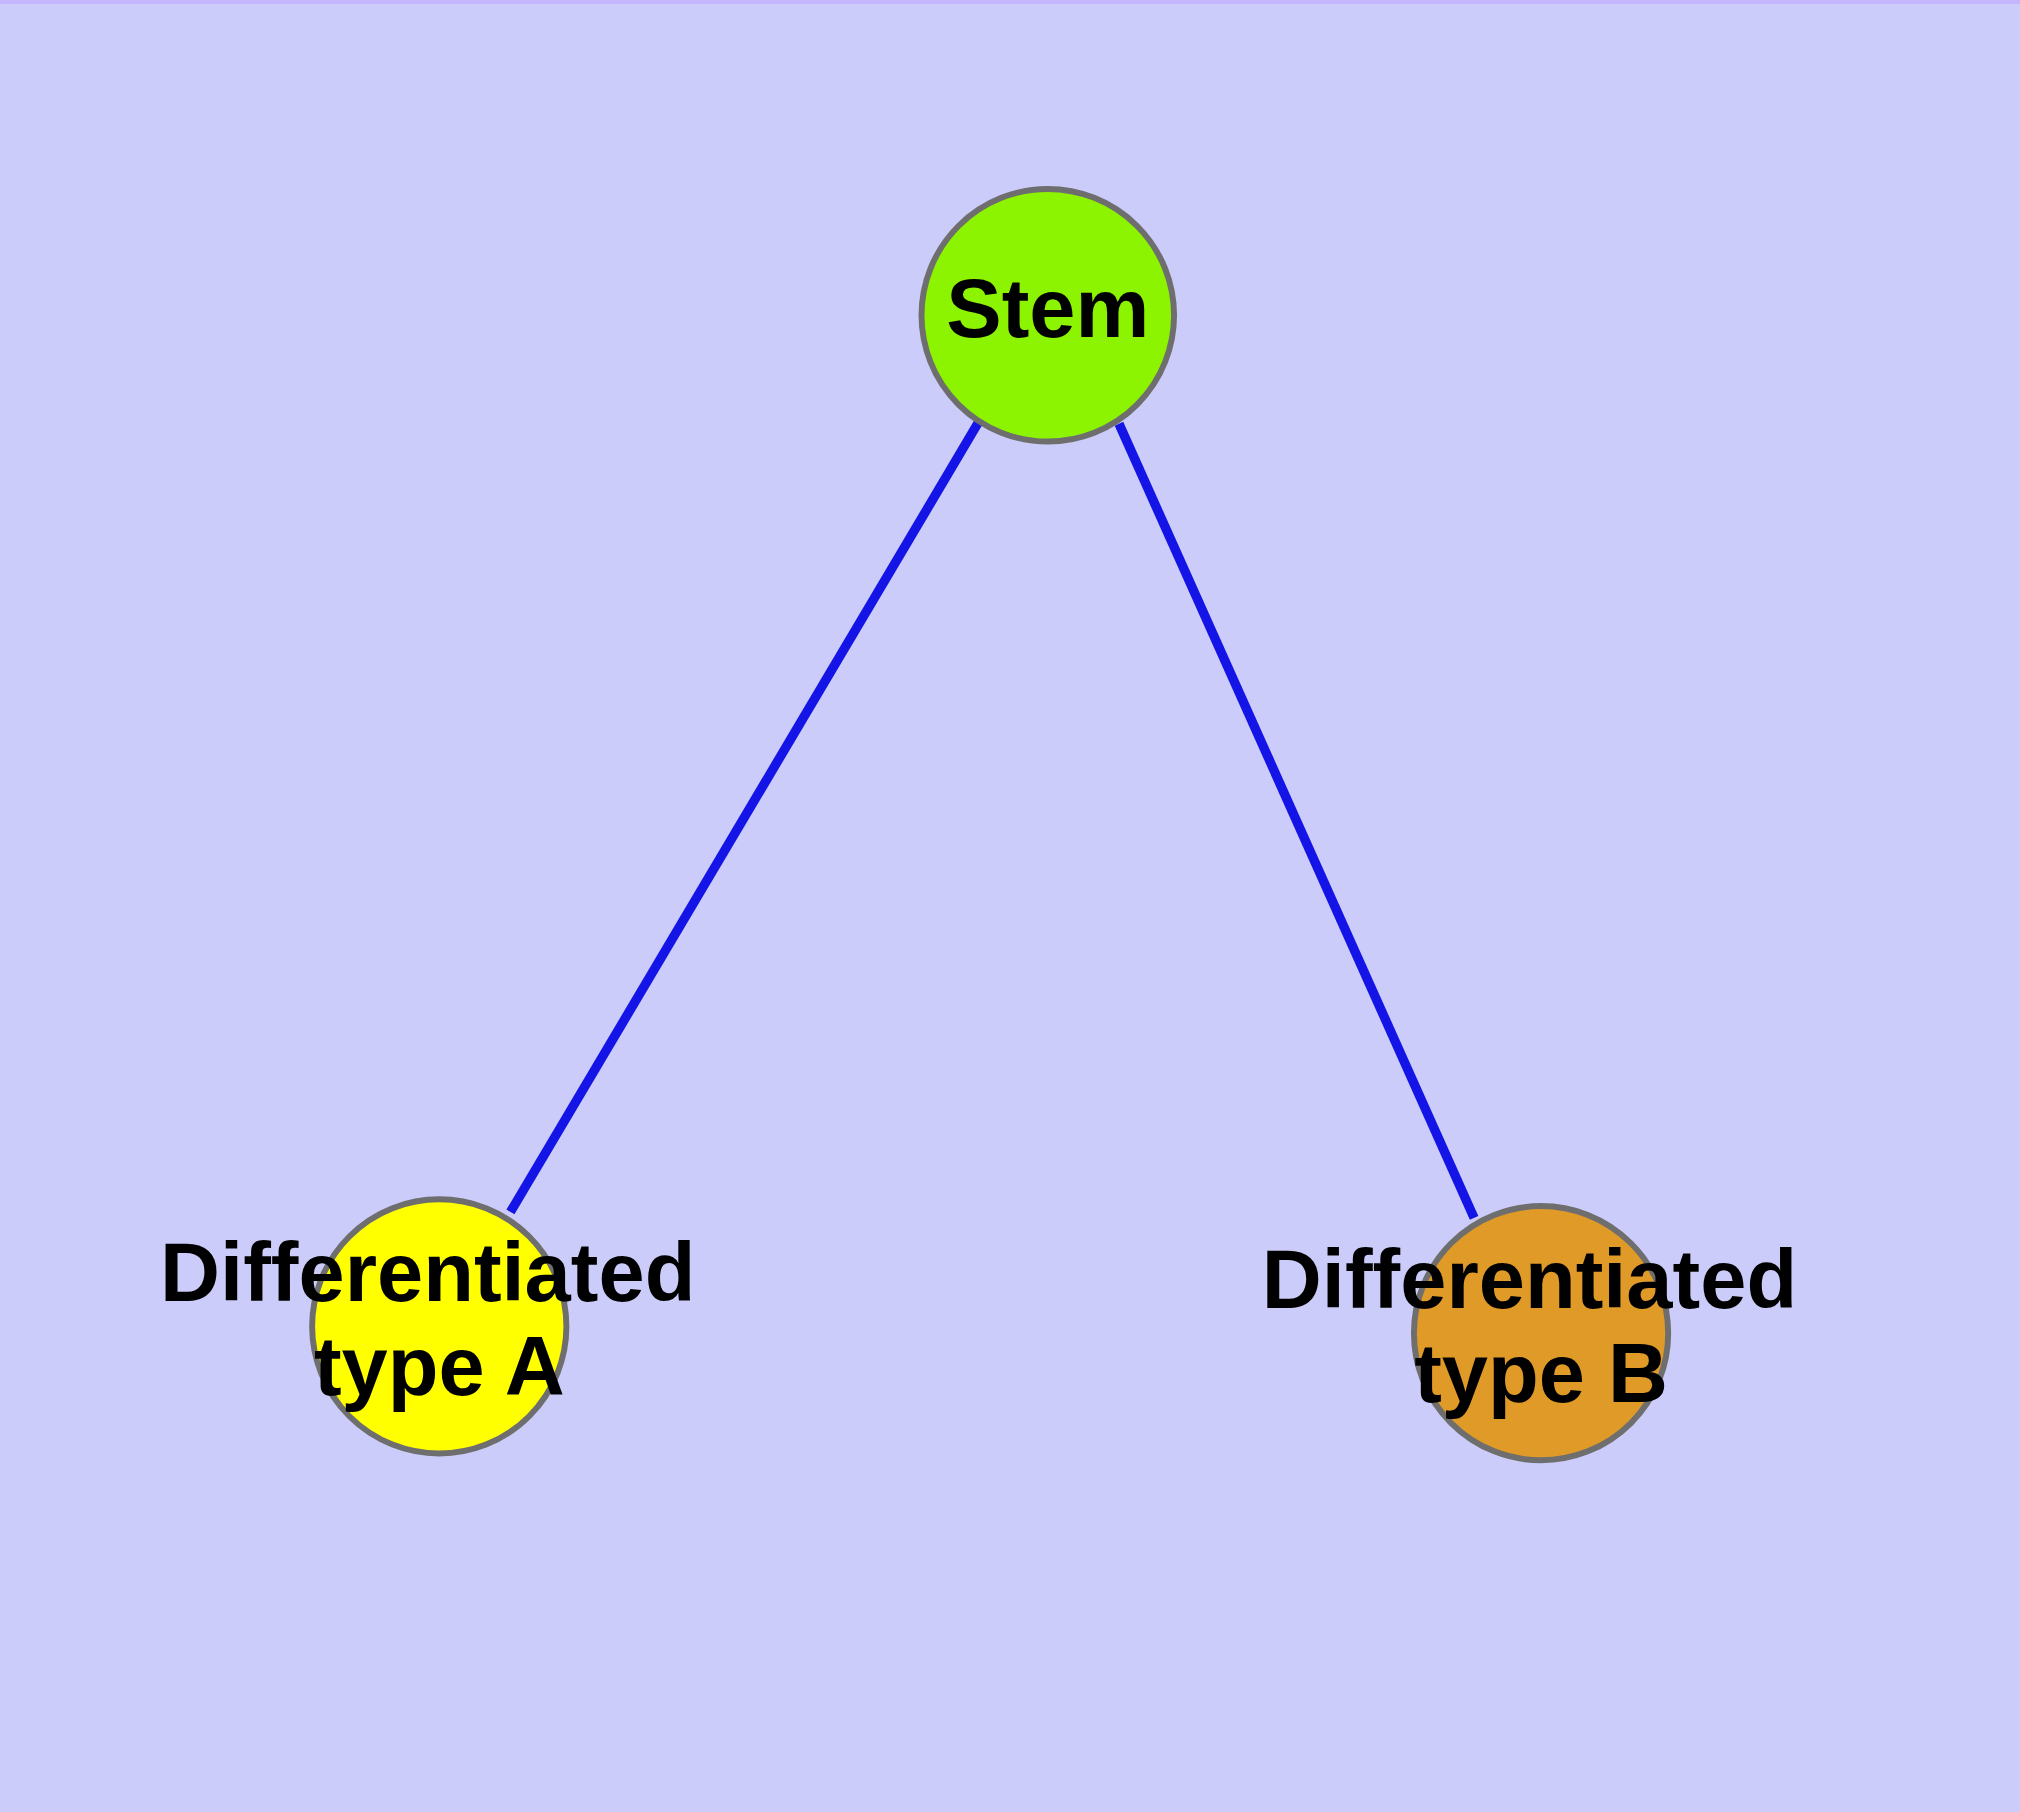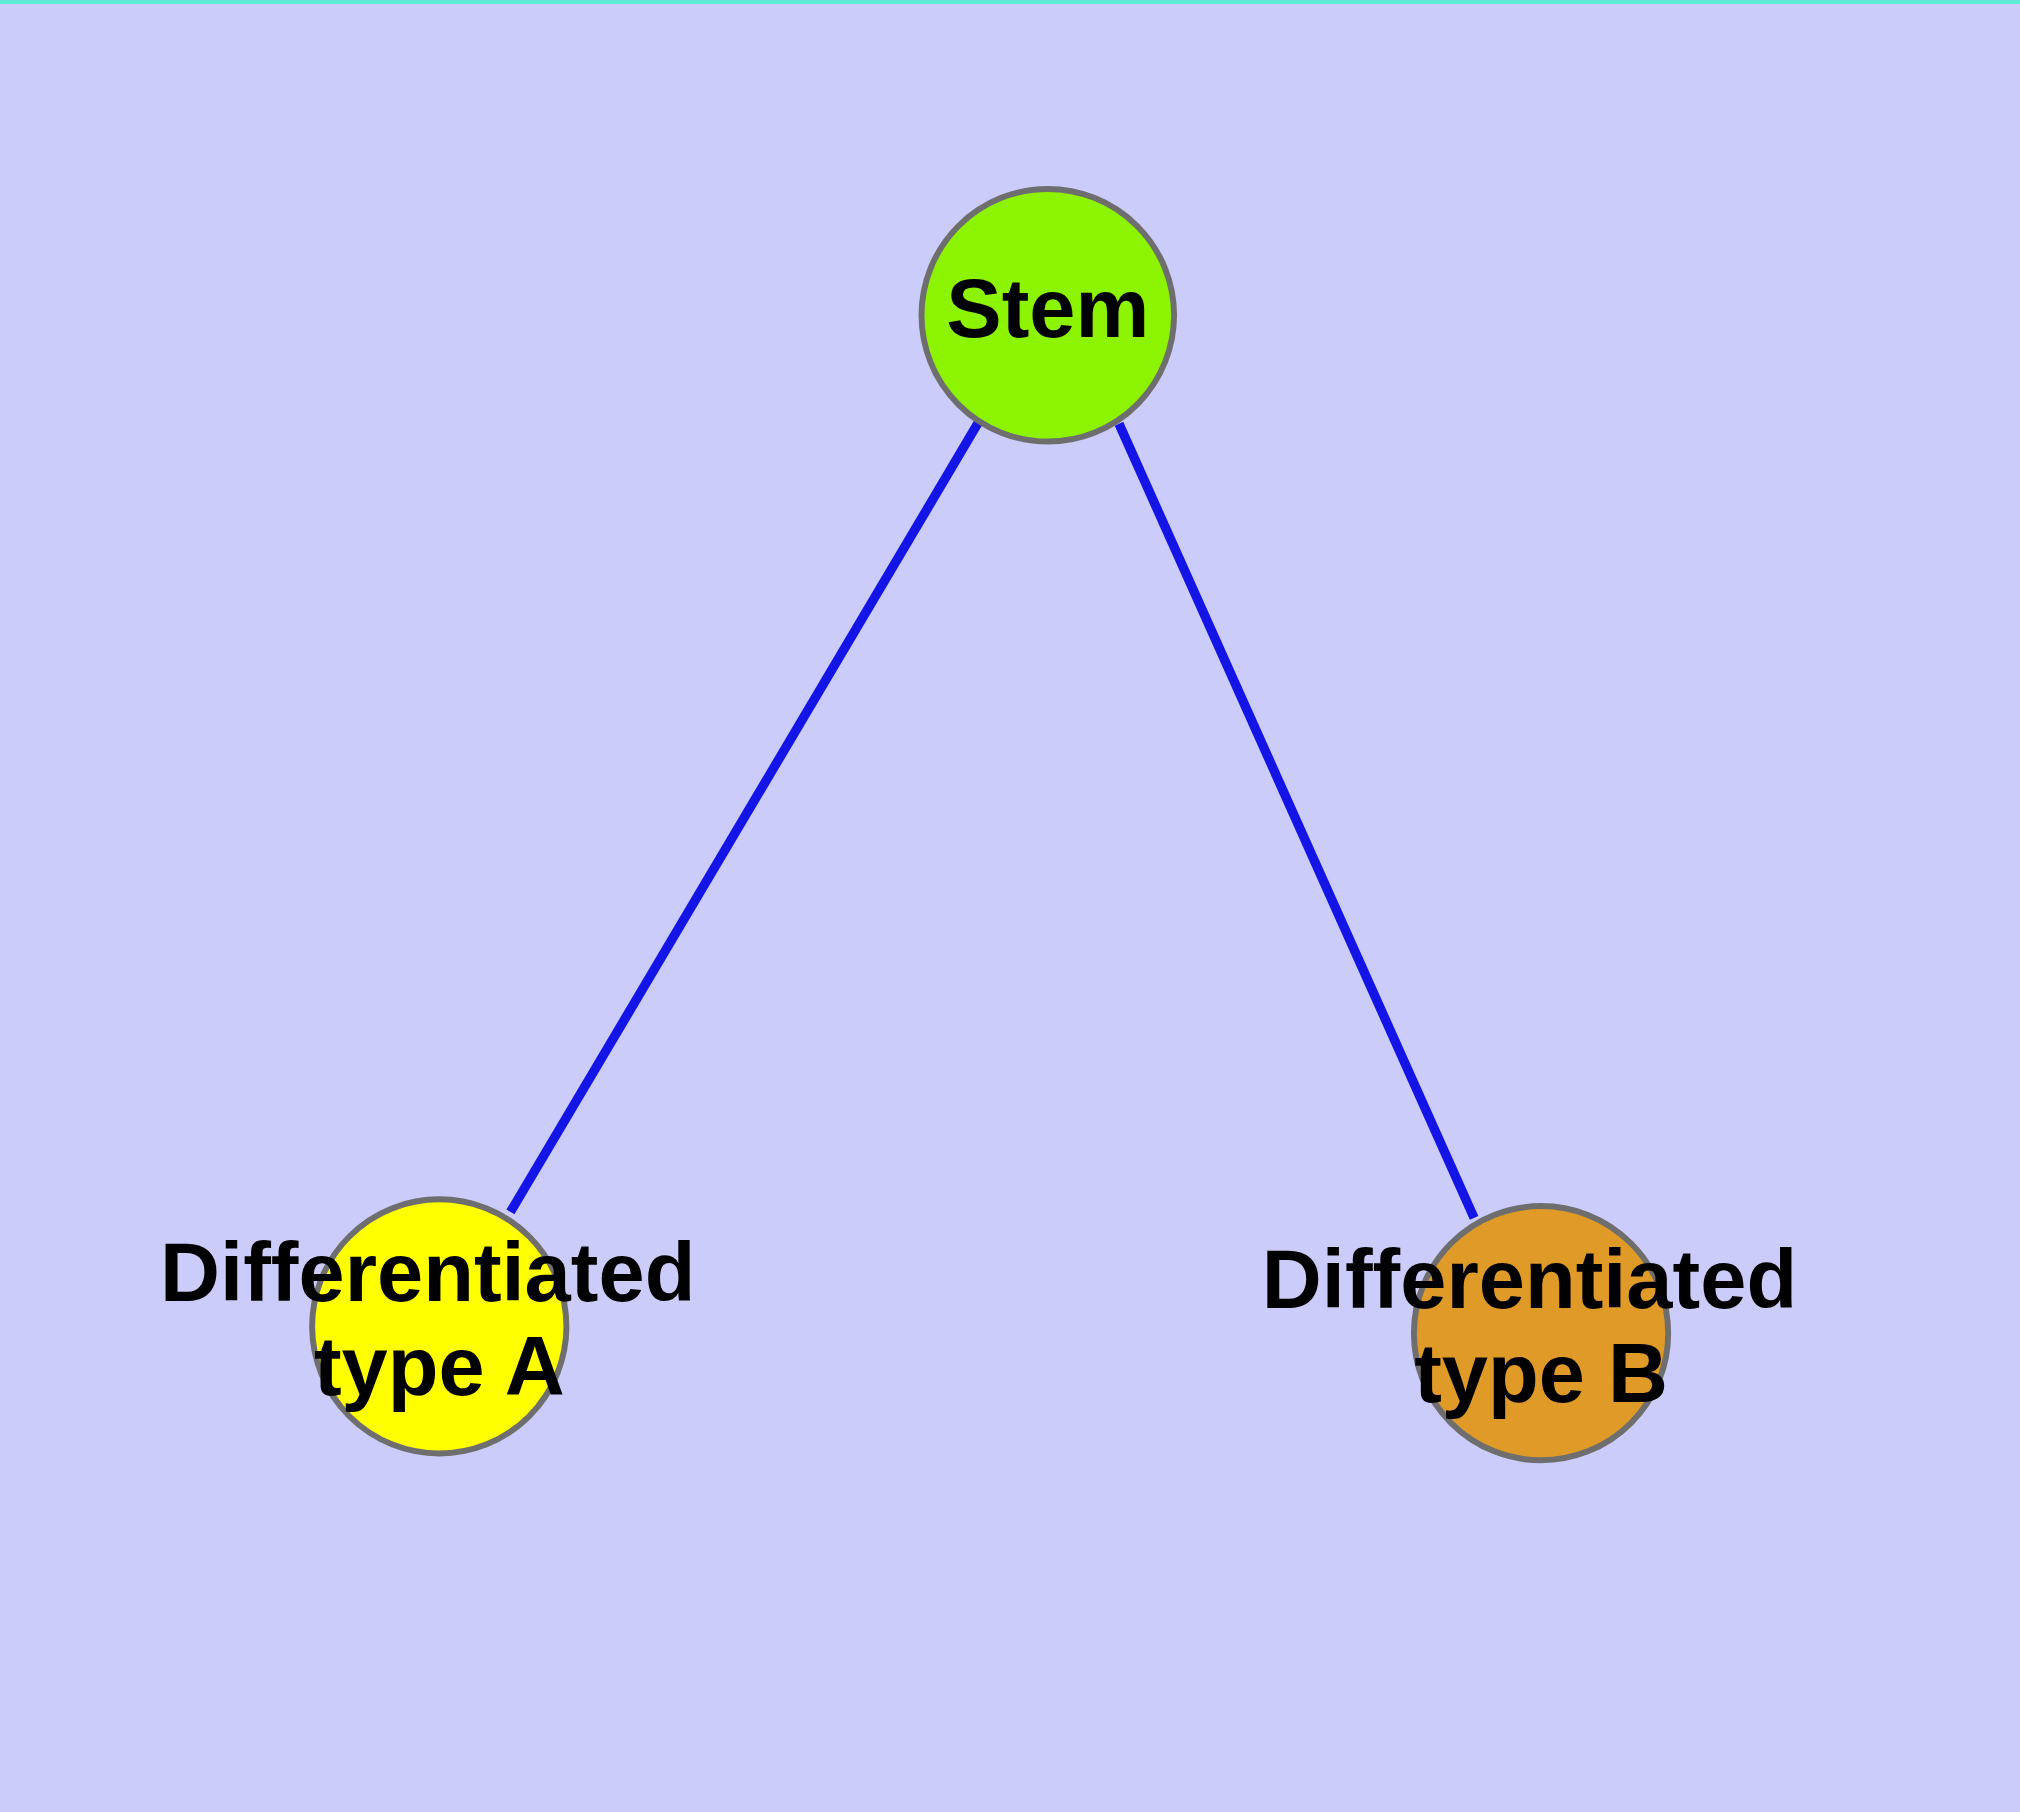--- a/index.html
+++ b/index.html
@@ -9,21 +9,21 @@
     background: #ffffff;
   }
   body {
     font-family: "Liberation Sans", sans-serif;
   }
   #canvas {
     position: relative;
     width: 2021px;
     height: 1812px;
     overflow: hidden;
-    background: #5eead4;
+    background: #c4b5fd;
   }
   #plot-background {
     position: absolute;
     left: 0;
     top: 4.2px;
     width: 2021px;
     height: 1808px;
     background: #ccccfa;
   }
   #graph-svg {

